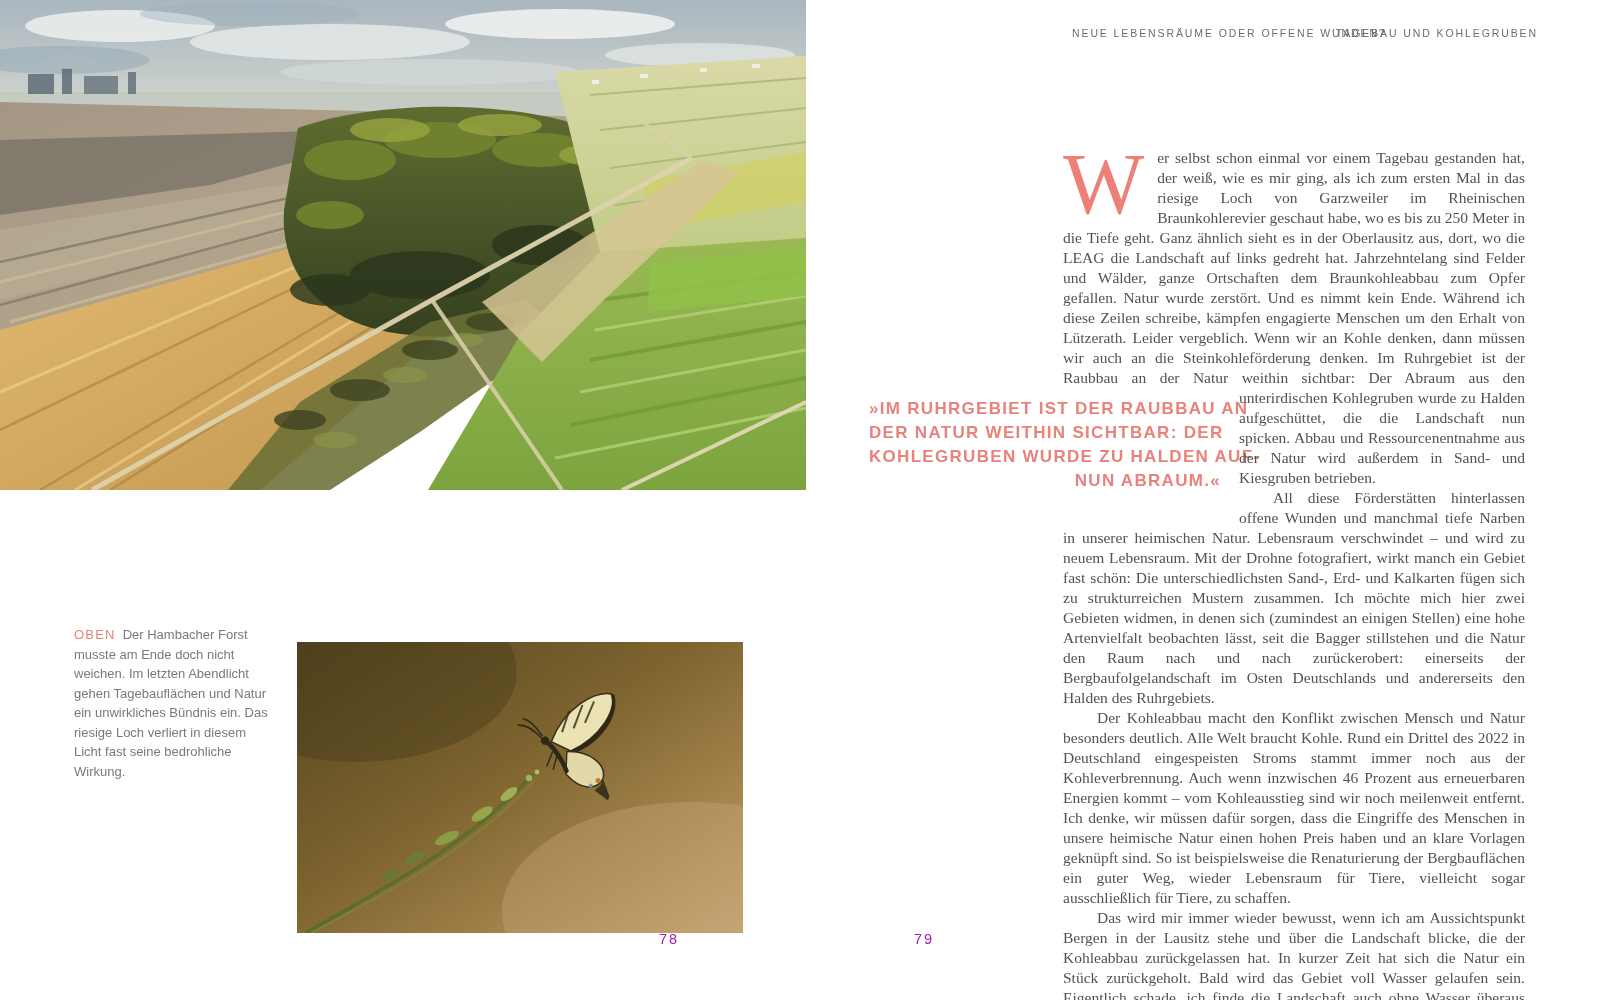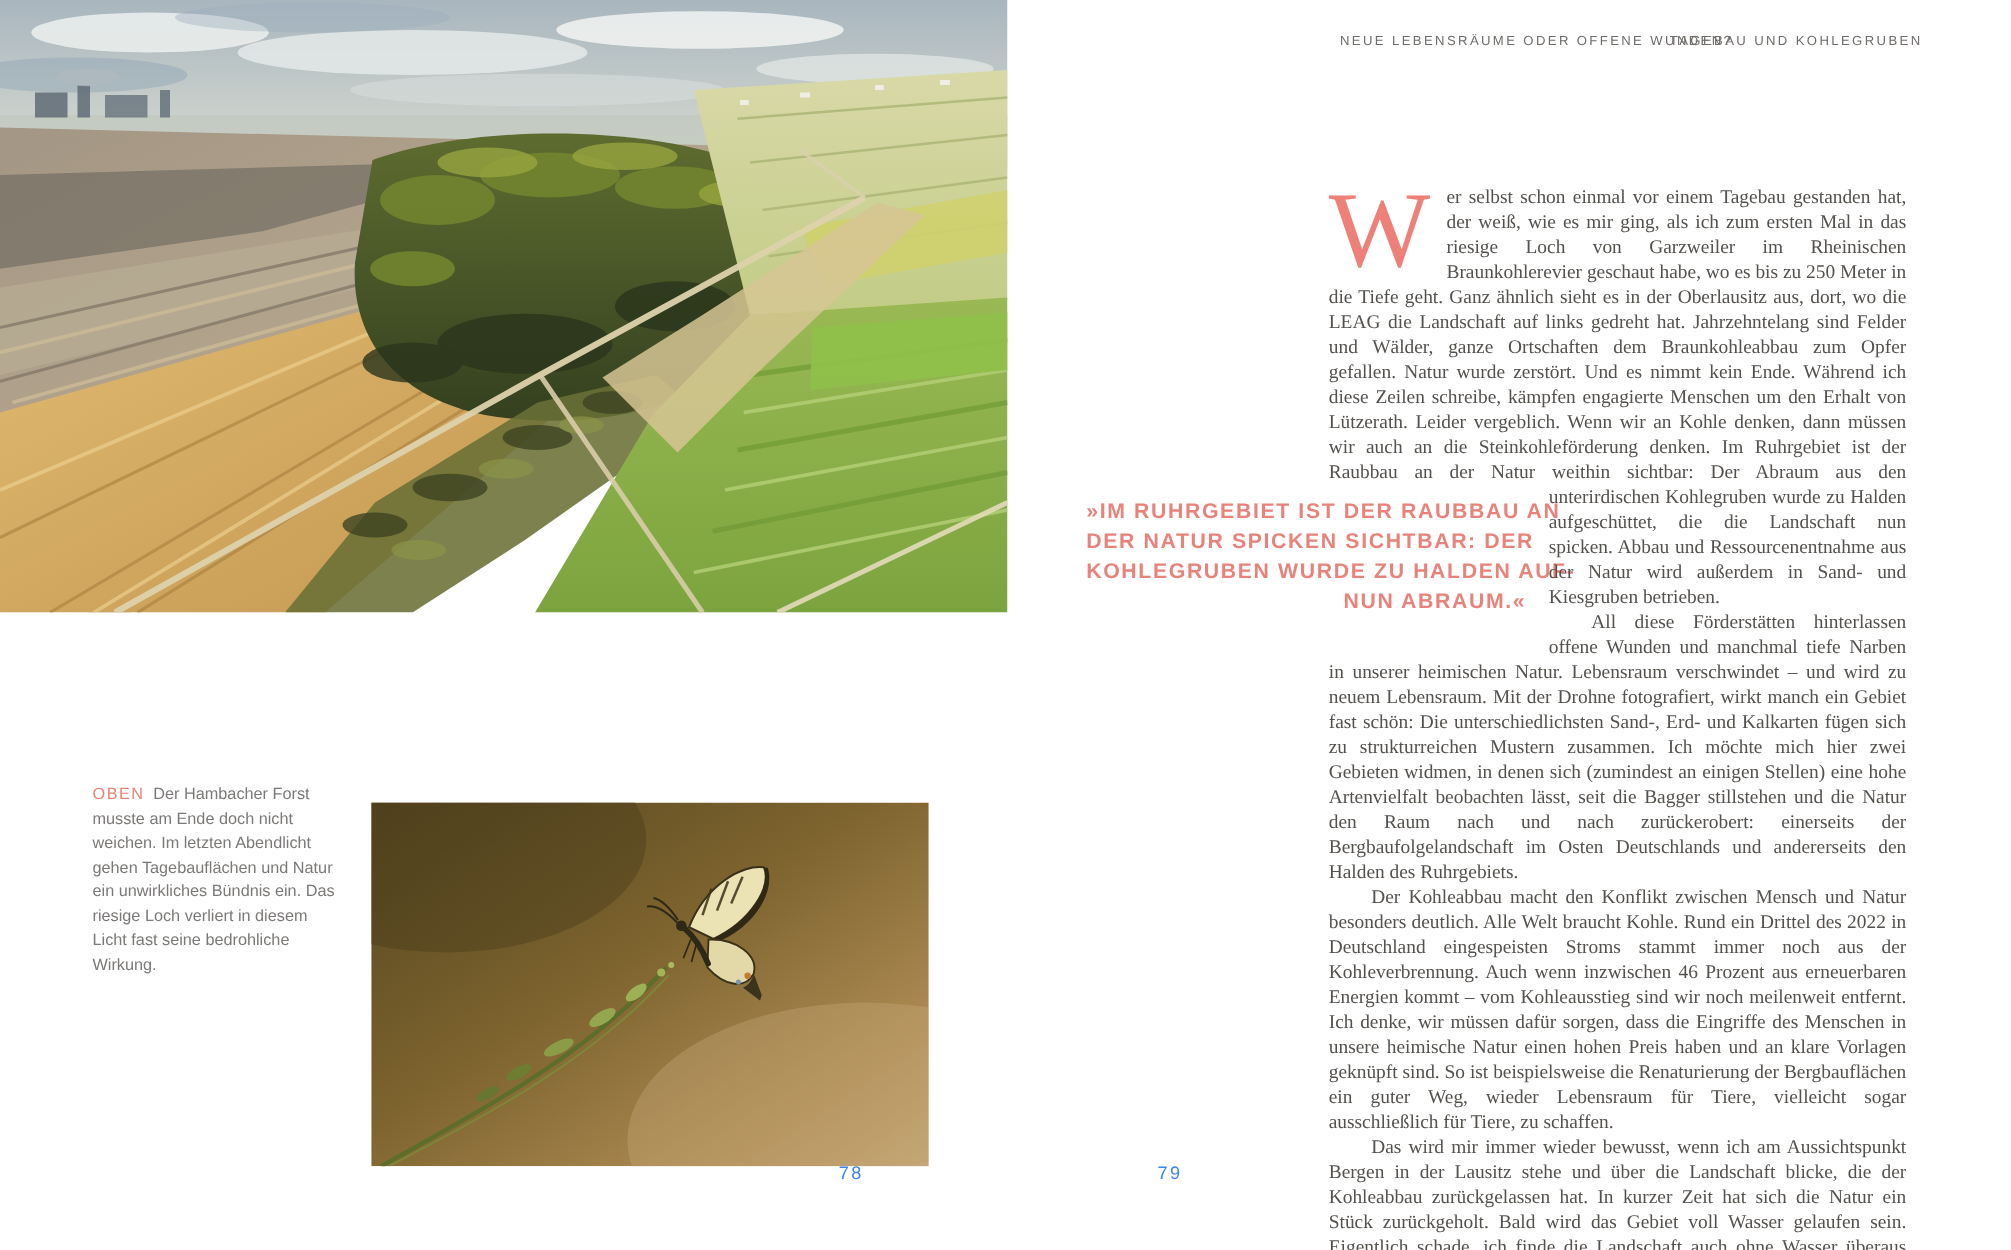--- a/index.html
+++ b/index.html
@@ -11,22 +11,22 @@
   .photo-butterfly{position:absolute;left:297px;top:642px;width:446px;height:291px;}
   .photo-aerial svg,.photo-butterfly svg{display:block;width:100%;height:100%;}
 
   
   .caption-block{position:absolute;left:58px;top:625px;width:216px;
                  font-family:"Liberation Sans",sans-serif;font-size:13px;line-height:19.5px;color:#7b7977;}
   .caption{margin:0 0 9px 16px;}
   .caption-label{color:#e8837a;letter-spacing:1.2px;margin-right:7px;}
 
   
-  .pagenum{position:absolute;top:931px;width:44px;text-align:center;
-           font-family:"Liberation Sans",sans-serif;font-size:14.5px;letter-spacing:2px;color:#3b82f6;}
+  .pagenum{position:absolute;top:931px;width:44px;text-align:left;
+           font-family:"Liberation Sans",sans-serif;font-size:14.5px;letter-spacing:2px;color:#a21caf;}
   .pagenum-left{left:659px;}
   .pagenum-right{left:914px;}
 
   
   .running-head{position:absolute;top:27px;font-family:"Liberation Sans",sans-serif;
                 font-size:10.5px;letter-spacing:1.9px;color:#6f6b68;white-space:nowrap;}
   .running-head-left{left:1072px;}
   .running-head-right{right:71px;}
 
   
@@ -242,21 +242,21 @@
 
   <div class="pagenum pagenum-left">78</div>
 
   <div class="running-head running-head-left">NEUE LEBENSRÄUME ODER OFFENE WUNDEN?</div>
   <div class="running-head running-head-right">TAGEBAU UND KOHLEGRUBEN</div>
 
   <div class="article">
     <p class="para"><span class="dropcap">W</span><span>er selbst schon einmal vor einem Tagebau gestanden hat, der weiß, wie es mir ging, als ich zum ersten Mal in das riesige Loch von Garzweiler im Rheinischen Braunkohlerevier geschaut habe, wo es bis zu 250 Meter in die Tiefe geht. Ganz ähnlich sieht es in der Oberlausitz aus, dort, wo die LEAG die Landschaft auf links gedreht hat. Jahrzehntelang sind Felder und Wälder, ganze Ortschaften dem Braunkohleabbau zum Opfer gefallen. Natur wurde zerstört. Und es nimmt kein Ende. Während ich diese Zeilen schreibe, kämpfen engagierte Menschen um den Erhalt von Lützerath. Leider vergeblich. Wenn wir an Kohle denken, dann müssen wir auch an die Steinkohleförderung denken. Im Ruhrgebiet ist der Raubbau an der Natur weithin sichtbar: Der Abraum aus den</span>
       <span class="pullquote">
         <span class="pq-line">»IM RUHRGEBIET IST DER RAUBBAU AN</span>
-        <span class="pq-line">DER NATUR SPICKEN SICHTBAR: DER</span>
+        <span class="pq-line">DER NATUR WEITHIN SICHTBAR: DER</span>
         <span class="pq-line">KOHLEGRUBEN WURDE ZU HALDEN AUF-</span>
         <span class="pq-line">NUN ABRAUM.«</span>
       </span>
       <span>unterirdischen Kohlegruben wurde zu Halden aufgeschüttet, die die Landschaft nun spicken. Abbau und Ressourcenentnahme aus der Natur wird außerdem in Sand- und Kiesgruben betrieben.</span></p>
     <p class="para indent">All diese Förderstätten hinterlassen offene Wunden und manchmal tiefe Narben in unserer heimischen Natur. Lebensraum verschwindet – und wird zu neuem Lebensraum. Mit der Drohne fotografiert, wirkt manch ein Gebiet fast schön: Die unterschiedlichsten Sand-, Erd- und Kalkarten fügen sich zu strukturreichen Mustern zusammen. Ich möchte mich hier zwei Gebieten widmen, in denen sich (zumindest an einigen Stellen) eine hohe Artenvielfalt beobachten lässt, seit die Bagger stillstehen und die Natur den Raum nach und nach zurückerobert: einerseits der Bergbaufolgelandschaft im Osten Deutschlands und andererseits den Halden des Ruhrgebiets.</p>
     <p class="para indent">Der Kohleabbau macht den Konflikt zwischen Mensch und Natur besonders deutlich. Alle Welt braucht Kohle. Rund ein Drittel des 2022 in Deutschland eingespeisten Stroms stammt immer noch aus der Kohleverbrennung. Auch wenn inzwischen 46 Prozent aus erneuerbaren Energien kommt – vom Kohleausstieg sind wir noch meilenweit entfernt. Ich denke, wir müssen dafür sorgen, dass die Eingriffe des Menschen in unsere heimische Natur einen hohen Preis haben und an klare Vorlagen geknüpft sind. So ist beispielsweise die Renaturierung der Bergbauflächen ein guter Weg, wieder Lebensraum für Tiere, vielleicht sogar ausschließlich für Tiere, zu schaffen.</p>
     <p class="para indent">Das wird mir immer wieder bewusst, wenn ich am Aussichtspunkt Bergen in der Lausitz stehe und über die Landschaft blicke, die der Kohleabbau zurückgelassen hat. In kurzer Zeit hat sich die Natur ein Stück zurückgeholt. Bald wird das Gebiet voll Wasser gelaufen sein. Eigentlich schade, ich finde die Landschaft auch ohne Wasser überaus ansprechend und wild. Schon viele Stunden habe ich in der Dämmerung am Morgen oder Abend hier verbracht, um in den Krater zu schauen,</p>
   </div>
 
   <div class="pagenum pagenum-right">79</div>

